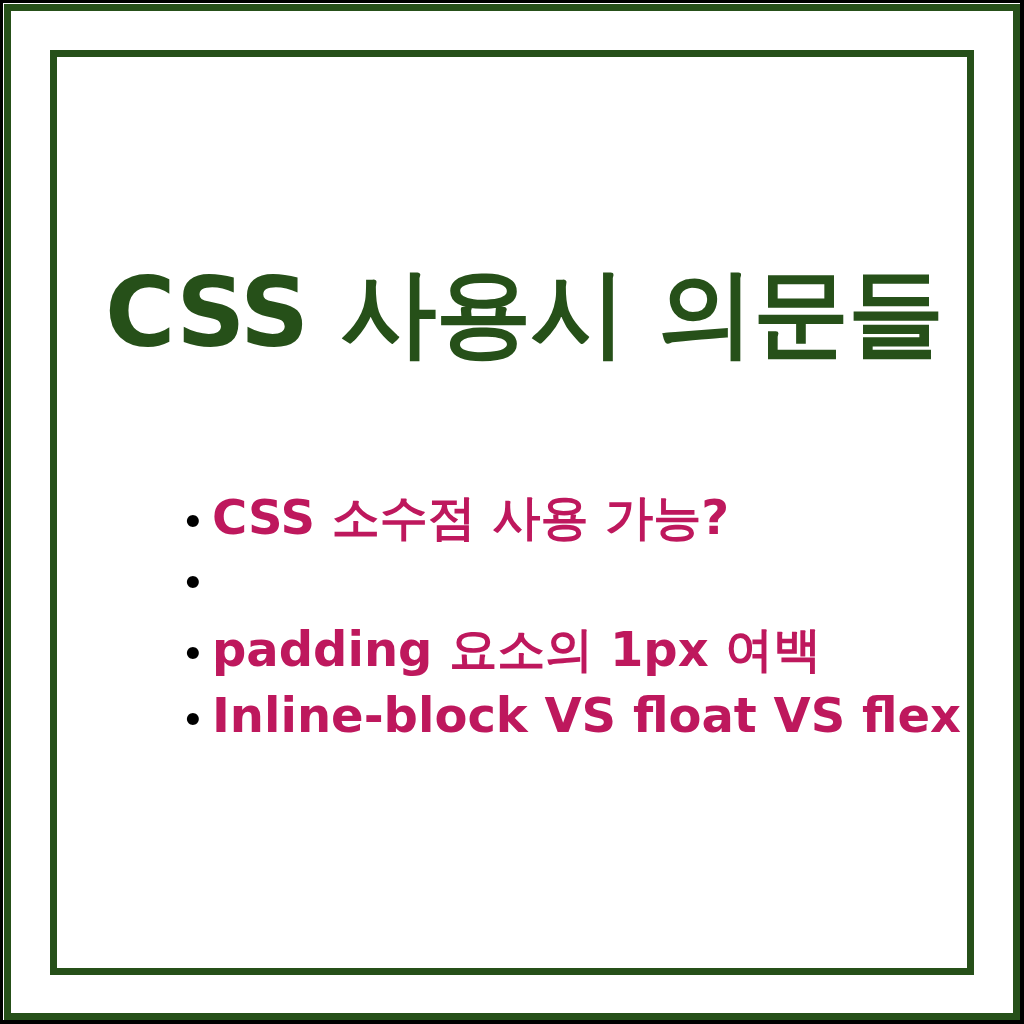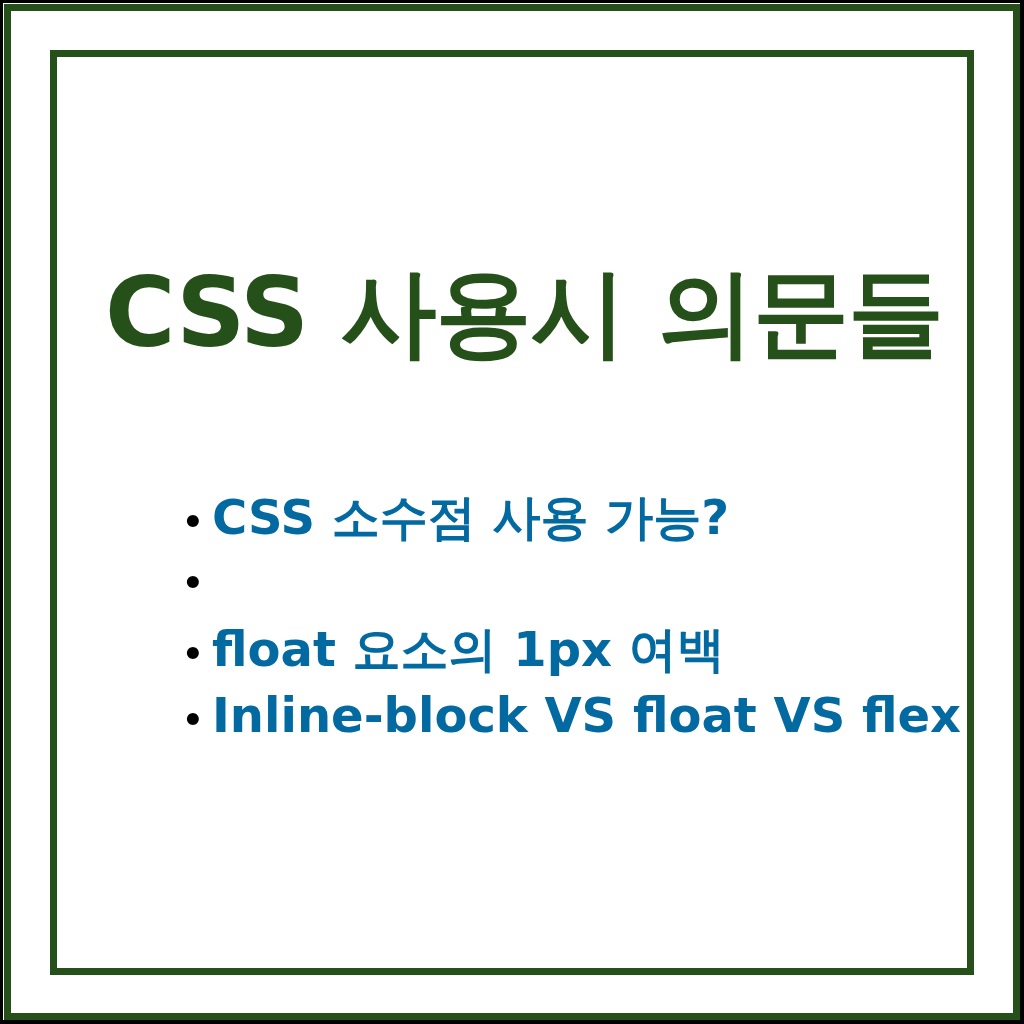--- a/index.html
+++ b/index.html
@@ -112,21 +112,21 @@
     width: 30px;
     flex: 0 0 30px;
     color: #000000;
     font-size: 34px;
     line-height: 66px;
     text-align: left;
   }
 
   .bullet-text {
     display: inline-block;
-    color: #0369a1;
+    color: #be185d;
   }
 </style>
 </head>
 <body>
 
 <div id="slide">
 
   <div class="page-edge top"></div>
   <div class="page-edge bottom"></div>
   <div class="page-edge left"></div>
@@ -145,21 +145,21 @@
         <span class="bullet-marker">•</span>
         <span class="bullet-text">CSS 소수점 사용 가능?</span>
       </li>
 
       <li class="bullet-item">
         <span class="bullet-marker">•</span>
       </li>
 
       <li class="bullet-item">
         <span class="bullet-marker">•</span>
-        <span class="bullet-text">float 요소의 1px 여백</span>
+        <span class="bullet-text">padding 요소의 1px 여백</span>
       </li>
 
       <li class="bullet-item">
         <span class="bullet-marker">•</span>
         <span class="bullet-text">Inline-block VS float VS flex</span>
       </li>
 
     </ul>
 
   </div>

